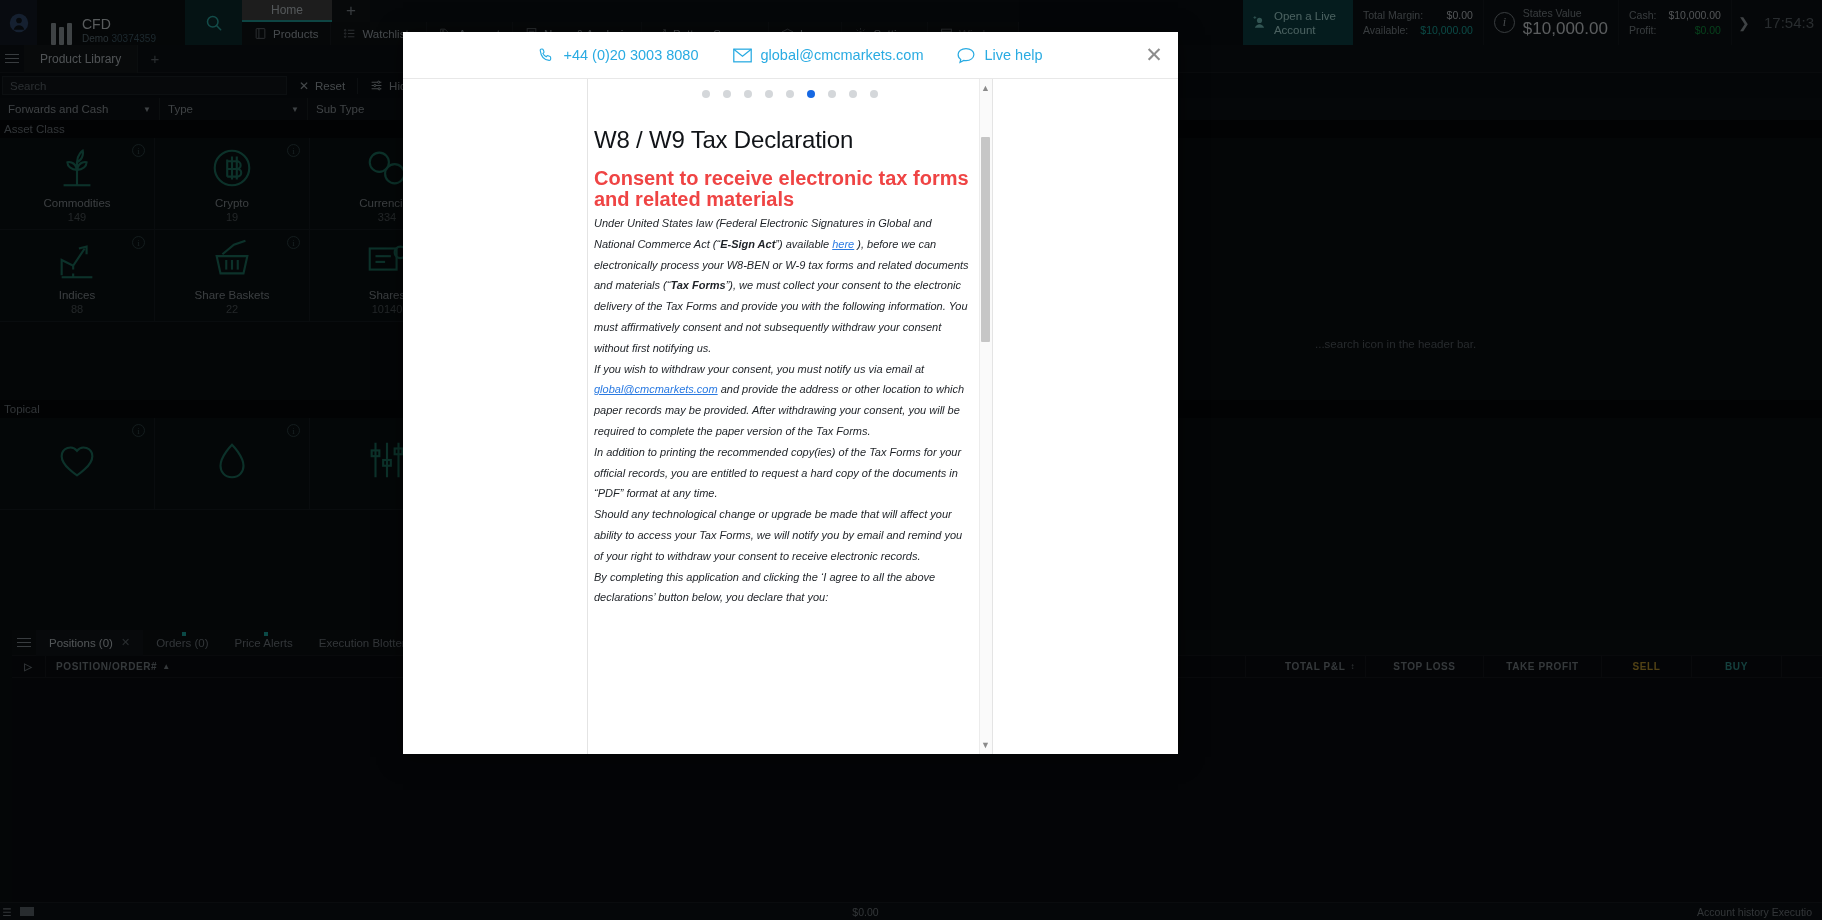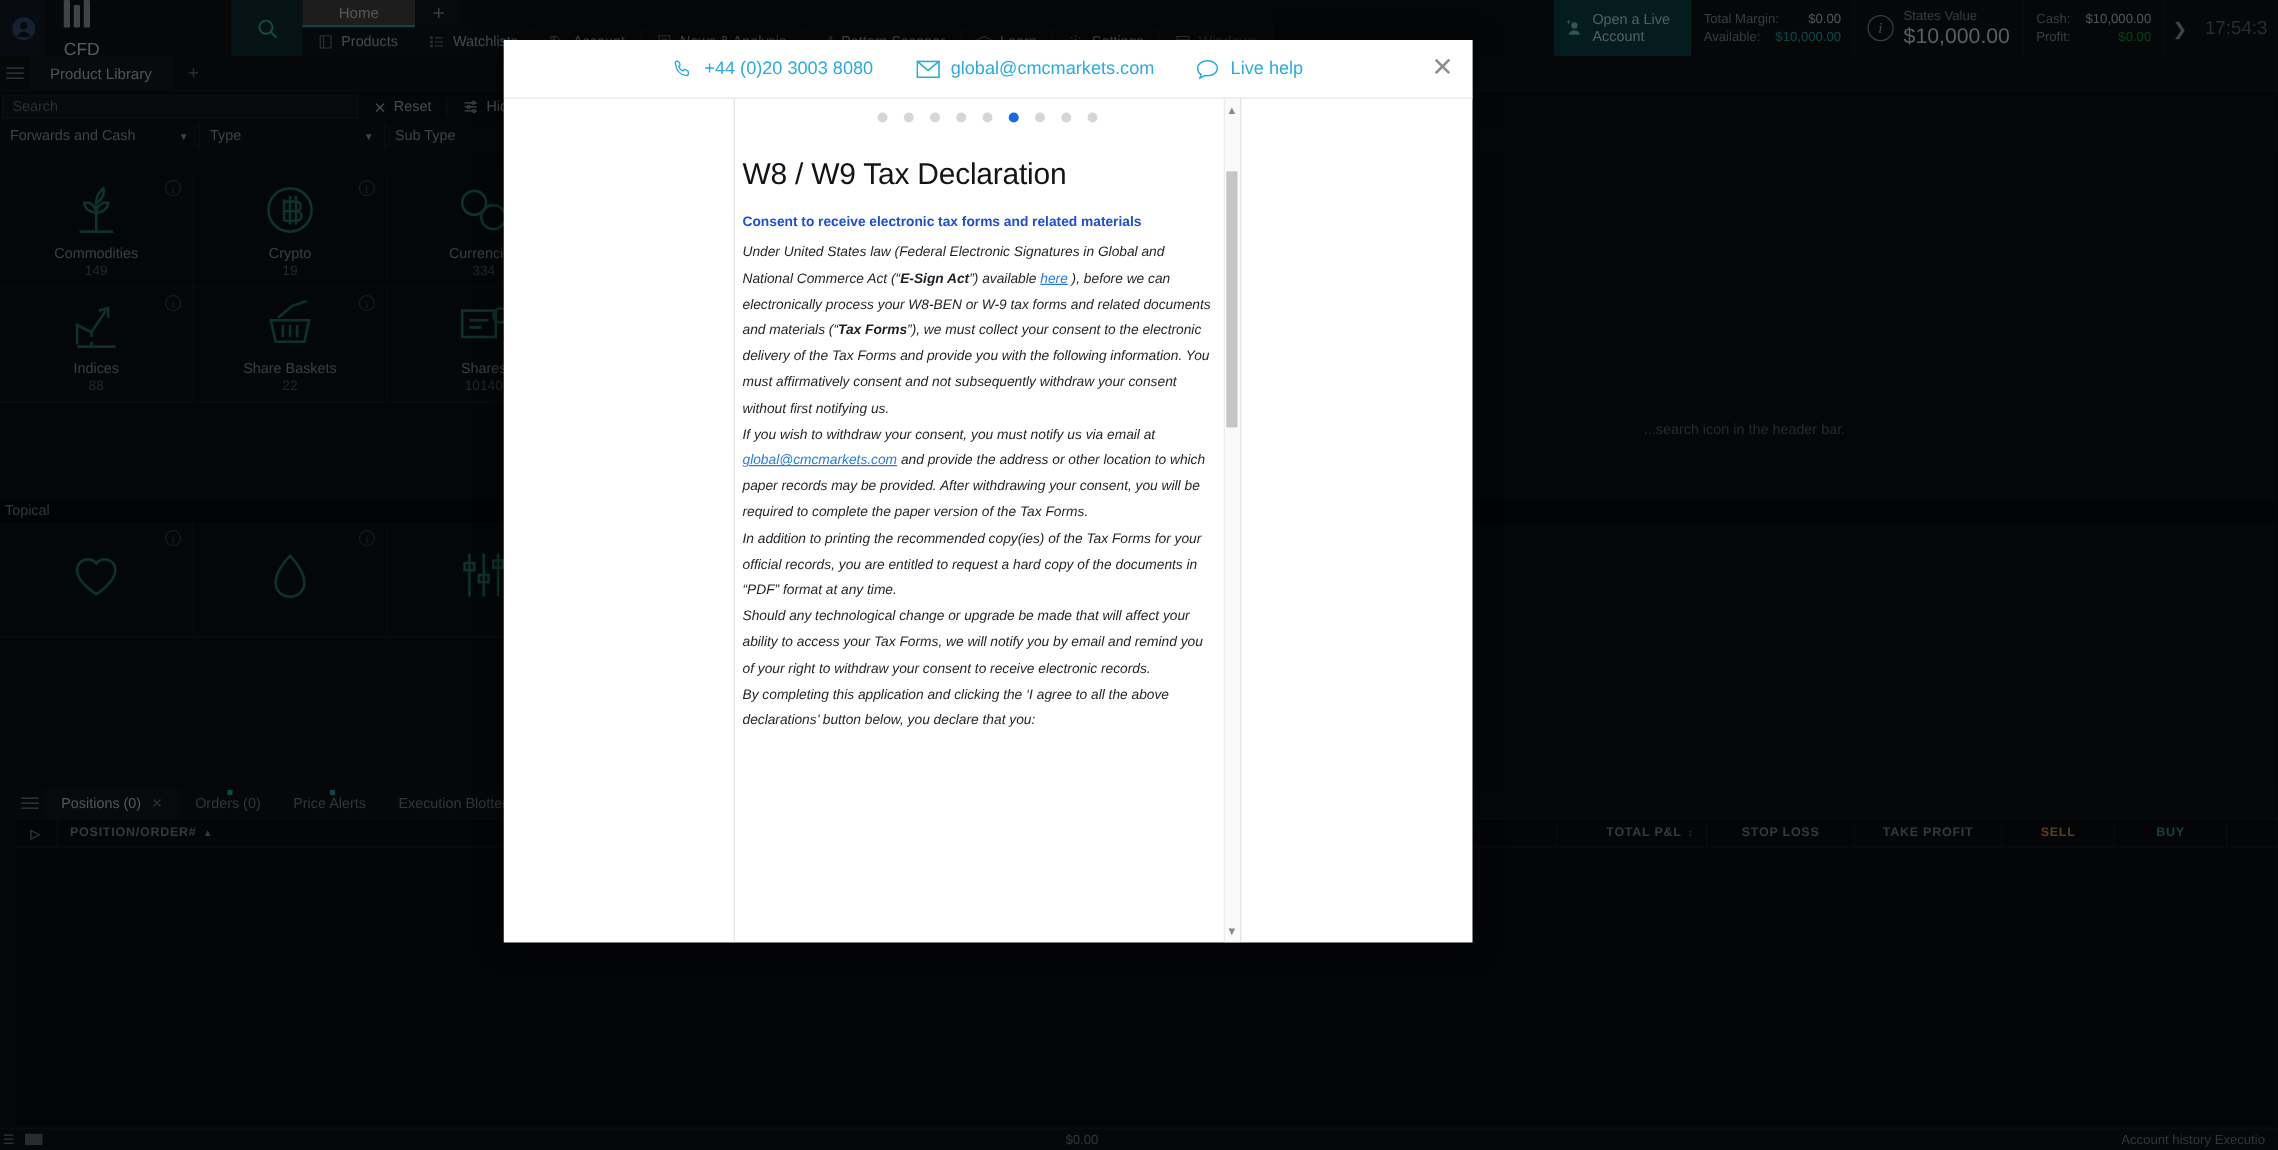--- a/index.html
+++ b/index.html
@@ -15,21 +15,21 @@
 
   .topbar {
     position: absolute; top: 0; left: 0; width: 1822px; height: 45px;
     background: #0d1114; display: flex; align-items: stretch;
   }
   .tb-avatar {
     width: 37px; background: #121a24; display: flex; align-items: center; justify-content: center;
   }
   .tb-avatar svg { opacity: .55; }
   .tb-logo {
-    width: 148px; background: #0c1013; display: flex; align-items: flex-start; gap: 10px; padding-left: 14px; flex-direction: column;
+    width: 148px; background: #0c1013; display: flex; align-items: flex-end; gap: 10px; padding-left: 14px;
   }
   .logo-bars { display: flex; gap: 3px; align-items: flex-end; height: 22px; }
   .logo-bars i { display:block; width: 5px; background: #8d9499; border-radius: 1px; }
   .logo-bars i:nth-child(1){ height: 22px; }
   .logo-bars i:nth-child(2){ height: 18px; }
   .logo-bars i:nth-child(3){ height: 22px; }
   .tb-logo-text .t1 { font-size: 14px; color: #c3c9cd; line-height: 15px; }
   .tb-logo-text .t2 { font-size: 10px; color: #5d7078; line-height: 13px; }
   .tb-search {
     width: 57px; background: #0d2b2e; display: flex; align-items: center; justify-content: center;
@@ -146,21 +146,21 @@
   .mb-left { width: 185px; border-right: 1px solid #e4e4e4; }
   .mb-main { flex: 1; overflow: hidden; position: relative; }
   .mb-right { width: 186px; border-left: 1px solid #e4e4e4; }
 
   .dots { display:flex; gap: 13px; justify-content:center; padding: 11px 0 8px; }
   .dots i { width: 8px; height: 8px; border-radius: 50%; background: #d4d7da; display:block; }
   .dots i.on { background: #1668e3; }
 
   .doc { padding: 0 0 0 0; }
   .doc h1 { font-size: 24px; color: #111418; margin: 20px 0 14px 0; font-weight: normal; letter-spacing: -.2px;}
-  .doc .lead { font-size: 11px; font-weight: bold; color:#1d4ed8; line-height: 21px; margin-bottom: 3px; }
+  .doc .lead { font-size: 20px; font-weight: bold; color:#ef4444; line-height: 21px; margin-bottom: 3px; }
   .doc p { font-size: 11px; color: #1d2126; line-height: 20.8px; font-style: italic; }
   .doc p b { font-weight: bold; }
   .doc a { color: #2a7ae2; text-decoration: underline; }
 
   .scrolltrack { position: absolute; right: 0; top: 0; bottom: 0; width: 13px; background: #fafafa;
                  border-left: 1px solid #ececec; }
   .scrollthumb { position: absolute; right: 2px; top: 58px; width: 9px; height: 205px; background: #c6c6c6; border-radius: 1px;}
   .scrollarrow { position:absolute; right: 2px; width: 9px; text-align:center; font-size: 9px; color: #8a8a8a;}
   .sa-up { top: 4px; } .sa-dn { bottom: 4px; }
 </style>
@@ -357,20 +357,21 @@
       <div class="drop" style="width: 148px;">
         <span>Sub Type</span>
         <span class="car">▼</span>
       </div>
       <div class="drop" style="width: 200px;">
         <span>Region</span>
         <span class="car">▼</span>
       </div>
     </div>
 
+  <div class="sectionlabel" style="top:120px">Asset Class</div>
   <div class="tilegrid" id="assetgrid" style="top:138px; width:470px;">
       <div class="tile">
         <div class="info">i</div>
         <svg width="46" height="46" viewBox="0 0 24 24" fill="none" stroke-width="1.1">
           <path d="M12 21V9"></path>
           <path d="M12 9c0-4 3-6 3-6s1 4-3 6z"></path>
           <path d="M12 13c-3 0-5-2-5-4 0 0 4-1 5 4z"></path>
           <path d="M12 13c3 0 5-2 5-4 0 0-4-1-5 4z"></path>
           <line x1="5" y1="21" x2="19" y2="21"></line>
         </svg>

